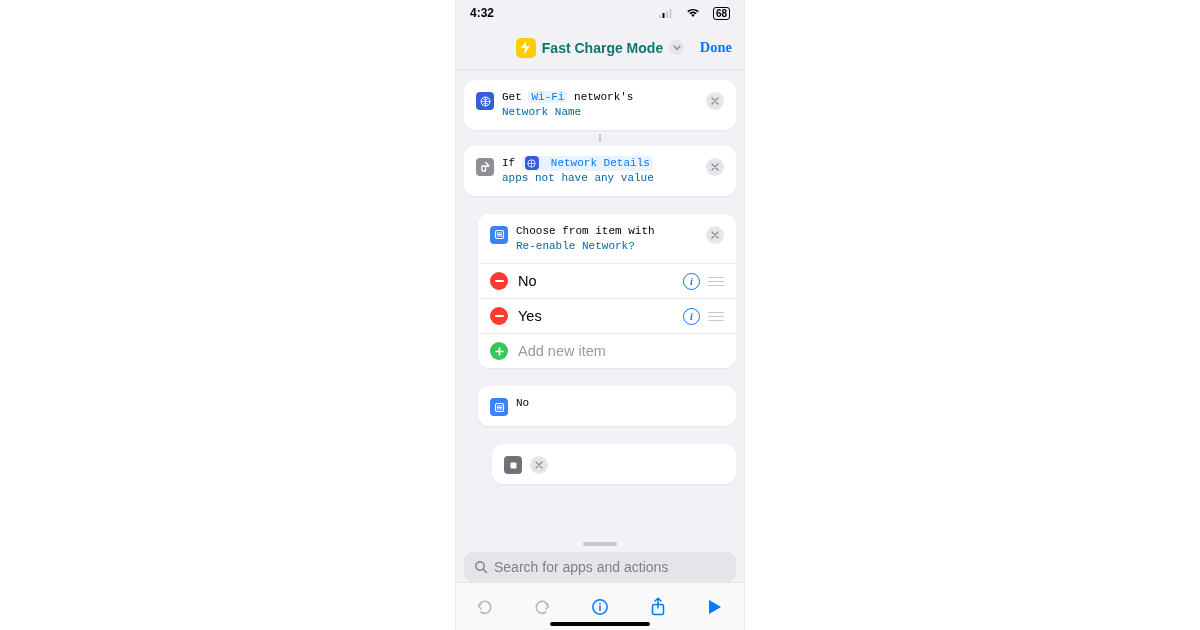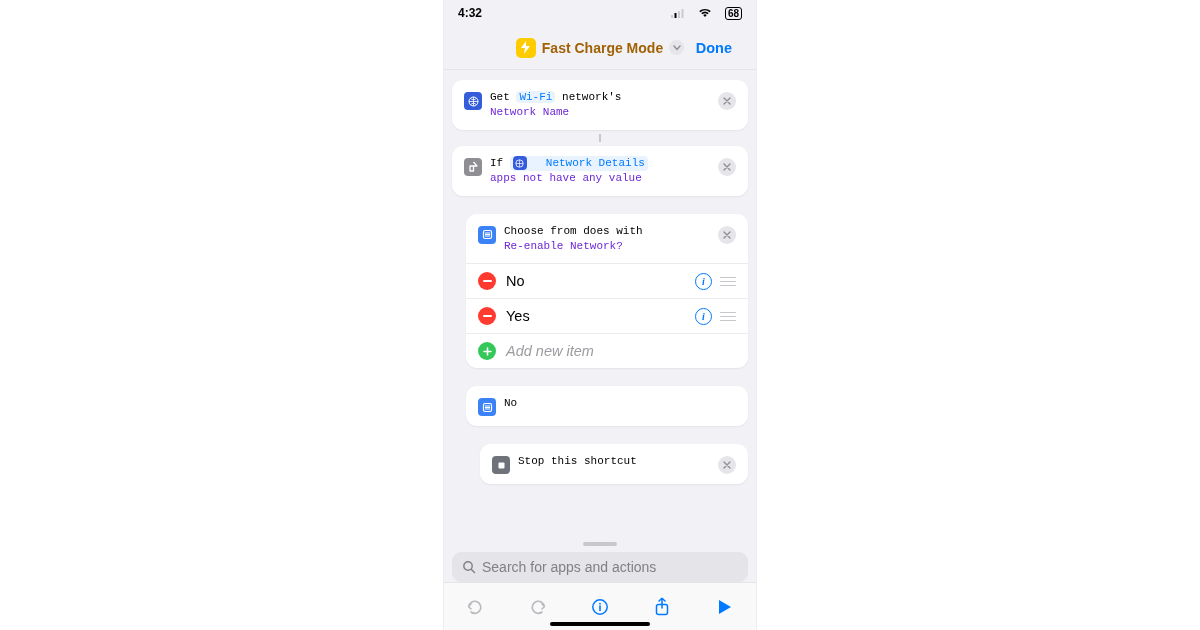--- a/index.html
+++ b/index.html
@@ -6,21 +6,21 @@
   body {
     font-family: -apple-system, BlinkMacSystemFont, "Segoe UI", Helvetica, Arial, sans-serif;
     background: #fff;
     width: 1200px;
     height: 630px;
     display: flex;
     align-items: flex-start;
     justify-content: center;
   }
   .phone {
-    width: 314px;
+    width: 290px;
     height: 630px;
     background: #f2f2f6;
     position: relative;
     overflow: hidden;
     display: flex;
     flex-direction: column;
     border-left: 1px solid #eee;
     border-right: 1px solid #eee;
   }
   .status-bar {
@@ -44,40 +44,41 @@
     position: relative;
     background: #f2f2f6;
     border-bottom: 1px solid rgba(0,0,0,0.06);
   }
   .nav-center {
     display: flex;
     align-items: center;
     gap: 6px;
     font-size: 14px;
     font-weight: 600;
-    color: #a16207;
+    color: #0f766e;
   }
   .title-icon {
     width: 20px; height: 20px;
     background: #ffcc00;
     border-radius: 5px;
     display: flex; align-items: center; justify-content: center;
   }
   .chev-circle {
     width: 15px; height: 15px;
     border-radius: 50%;
     background: #e5e5ea;
     display: flex; align-items: center; justify-content: center;
   }
   .done-btn {
     position: absolute;
-    right: 24px;
+    right: 12px;
     color: #007aff;
     font-size: 14.5px;
     font-weight: 600;
+    font-family: Liberation Serif, serif;
   }
   .content {
     flex: 1;
     padding: 10px 8px 0;
     overflow: hidden;
     position: relative;
   }
   .card {
     background: #fff;
     border-radius: 11px;
@@ -112,21 +113,21 @@
     line-height: 1.35;
     flex: 1;
     font-family: Liberation Mono, monospace;
   }
   .token {
     color: #007aff;
     background: rgba(0,122,255,0.09);
     padding: 0 3px;
     border-radius: 4px;
   }
-  .tok-plain { color: #6d28d9; }
+  .tok-plain { color: #0369a1; }
   .close-x {
     width: 18px; height: 18px;
     border-radius: 50%;
     background: #e5e5ea;
     display: flex; align-items:center; justify-content:center;
     flex-shrink: 0;
     margin-top: 2px;
   }
   .connector {
     display:flex; justify-content:center;
@@ -167,21 +168,21 @@
   }
   .drag-h {
     display:flex; flex-direction:column; gap:2.5px;
     width: 16px;
   }
   .drag-h div { height: 1.5px; background: #c7c7cc; border-radius: 1px; }
   .add-row {
     display:flex; align-items:center; gap:10px;
     padding:8px 12px;
   }
-  .add-ph { font-size:14.5px; color:#9b9ba0;font-style:italic; }
+  .add-ph { font-size:14.5px; color:#9b9ba0; }
   .spacer-gap { height: 8px; }
   .search-area {
     padding: 6px 8px 0;
     background: #f2f2f6;
   }
   .pill-handle {
     width: 34px; height: 4px;
     background: #c7c7cc;
     border-radius: 3px;
     margin: 0 auto 6px;
@@ -284,21 +285,21 @@
 
     <div class="card">
       <div class="row row-wrap">
         <div class="action-icn icn-gray">
           <svg width="11" height="11" viewBox="0 0 11 11">
               <path d="M5.5 1 L9 5 L5.5 5 L5.5 10 L2 10 L2 5 L5.5 5" fill="none" stroke="#fff" stroke-width="1.3" stroke-linejoin="round"></path>
             </svg>
         </div>
         <div class="txt-body">
           <span>If</span>
-          <span style="display:inline-flex;align-items:center;gap:19px;vertical-align:middle" class="token">
+          <span style="display:inline-flex;align-items:center;gap:12px;vertical-align:middle" class="token">
             <span class="action-icn icn-blue" style="width:14px;height:14px;margin:0">
               <svg width="9" height="9" viewBox="0 0 11 11">
                   <circle cx="5.5" cy="5.5" r="4.5" fill="none" stroke="#fff" stroke-width="1"></circle>
                   <path d="M1 5.5 H10 M5.5 1 V10" stroke="#fff" stroke-width="0.8" fill="none"></path>
                 </svg>
             </span>
             <span>Network Details</span>
           </span><br>
           <span class="tok-plain">apps not have any value</span>
         </div>
@@ -314,21 +315,21 @@
 
     <div class="card card-indent-1">
       <div class="row row-wrap">
         <div class="action-icn icn-light">
           <svg width="11" height="11" viewBox="0 0 11 11">
               <rect x="1.5" y="1.5" width="8" height="8" rx="1.5" fill="none" stroke="#fff" stroke-width="1.2"></rect>
               <path d="M3 4 H8 M3 5.5 H8 M3 7 H8" stroke="#fff" stroke-width="1"></path>
             </svg>
         </div>
         <div class="txt-body">
-          <span style="font-weight:500">Choose from does with</span><br>
+          <span style="font-weight:500">Choose from item with</span><br>
           <span class="tok-plain">Re-enable Network?</span>
         </div>
         <div class="close-x">
           <svg width="8" height="8" viewBox="0 0 8 8">
               <path d="M1 1 L7 7 M7 1 L1 7" stroke="#8e8e93" stroke-width="1.4" stroke-linecap="round"></path>
             </svg>
         </div>
       </div>
       <div class="menu-list">
         <div class="menu-item">
@@ -390,21 +391,20 @@
 
     <div class="spacer-gap"></div>
 
     <div class="card card-indent-2">
       <div class="row">
         <div class="action-icn icn-dark">
           <svg width="11" height="11" viewBox="0 0 11 11">
               <rect x="2.5" y="2.5" width="6" height="6" rx="1" fill="#fff"></rect>
             </svg>
         </div>
-        <div class="txt-body" style="font-weight:500">Stop this shortcut</div>
         <div class="close-x">
           <svg width="8" height="8" viewBox="0 0 8 8">
               <path d="M1 1 L7 7 M7 1 L1 7" stroke="#8e8e93" stroke-width="1.4" stroke-linecap="round"></path>
             </svg>
         </div>
       </div>
     </div>
 
   </div>
 

